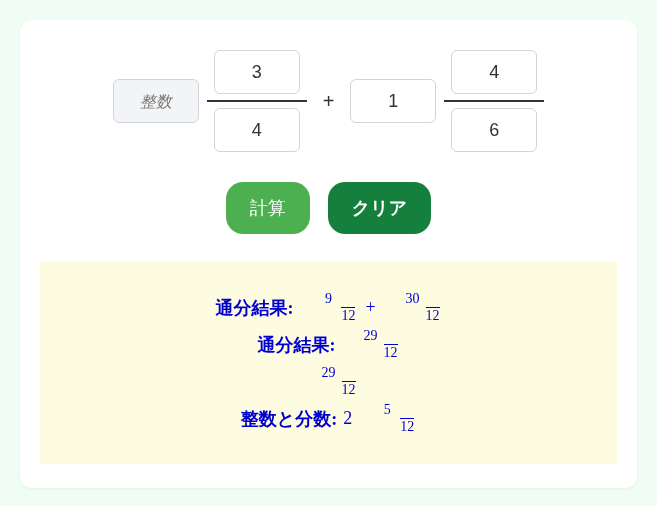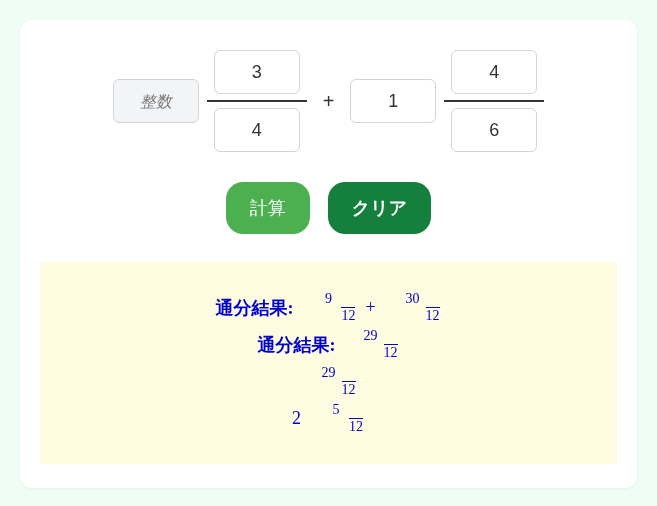--- a/index.html
+++ b/index.html
@@ -169,20 +169,21 @@
     </div>
 
     <div class="result-line">
       <span class="mfrac">
         <span class="n">29</span>
         <span class="d">12</span>
       </span>
     </div>
 
     <div class="result-line">
+      <span class="rlabel">整数と分数:</span>
       <span class="mwhole">2</span>
       <span class="mfrac">
         <span class="n">5</span>
         <span class="d">12</span>
       </span>
     </div>
 
   </div>
 
 </div>

